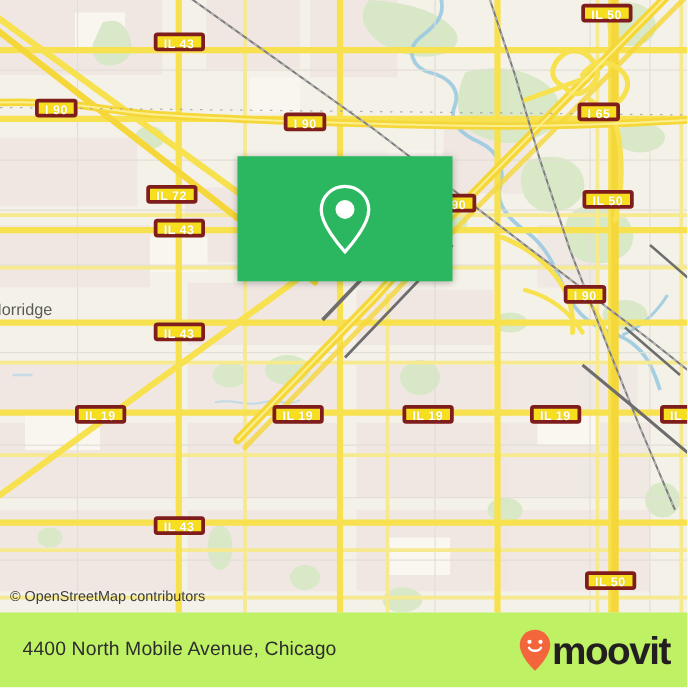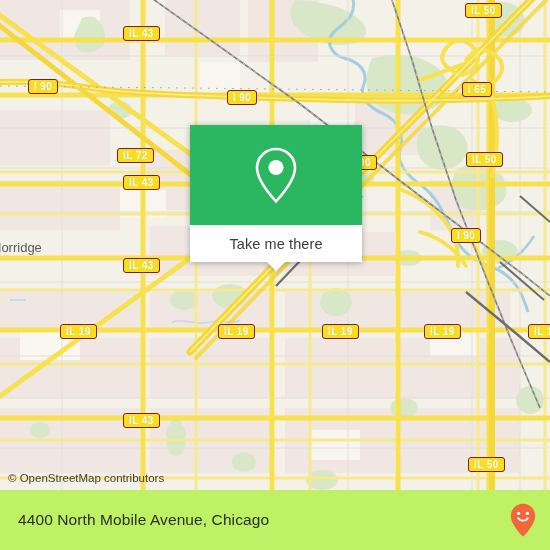--- a/index.html
+++ b/index.html
@@ -33,21 +33,21 @@
     left: 0;
     top: 0;
     display: block;
   }
 
   
   .shield {
     position: absolute;
     box-sizing: border-box;
     background: #f7df20;
-    border: 1px solid #7f1d1d;
+    border: 3px solid #7f1d1d;
     border-radius: 3px;
     color: #ffffff;
     font-family: "Liberation Sans", sans-serif;
     font-size: 10px;
     font-weight: bold;
     letter-spacing: 0.4px;
     line-height: 13px;
     height: 15px;
     padding: 0 5px;
     text-align: center;
@@ -368,32 +368,29 @@
 
     <div id="attribution">© OpenStreetMap contributors</div>
 
     <div id="popup">
       <div id="popup-image">
         <svg width="46" height="58" viewBox="0 0 46 58">
           <path d="M23 3 C12.5 3 4 11.4 4 21.8 C4 33.5 18 50 23 55.5 C28 50 42 33.5 42 21.8 C42 11.4 33.5 3 23 3 Z" fill="none" stroke="#ffffff" stroke-width="2.6"></path>
           <circle cx="23" cy="21.5" r="7.6" fill="#ffffff"></circle>
         </svg>
       </div>
-      <div id="popup-footer">
-        <span id="popup-cta">Take me there</span>
-        <div id="popup-tail"></div>
-      </div>
     </div>
   </div>
 
   <div id="bottom-bar">
     <span id="address-text">4400 North Mobile Avenue, Chicago</span>
     <div id="brand-logo">
       <svg width="26" height="34" viewBox="0 0 26 34">
         <path d="M13 0.8 C6.2 0.8 0.8 6.2 0.8 13 C0.8 21 10 31 13 33.6 C16 31 25.2 21 25.2 13 C25.2 6.2 19.8 0.8 13 0.8 Z" fill="#f3663c"></path>
         <circle cx="8.6" cy="10.4" r="1.7" fill="#ffffff"></circle>
         <circle cx="17.4" cy="10.4" r="1.7" fill="#ffffff"></circle>
         <path d="M8.2 15.2 C9.8 18.4 16.2 18.4 17.8 15.2" fill="none" stroke="#ffffff" stroke-width="1.9" stroke-linecap="round"></path>
       </svg>
+      <span id="brand-name">moovit</span>
     </div>
   </div>
 
 </div>
 
 </body></html>

